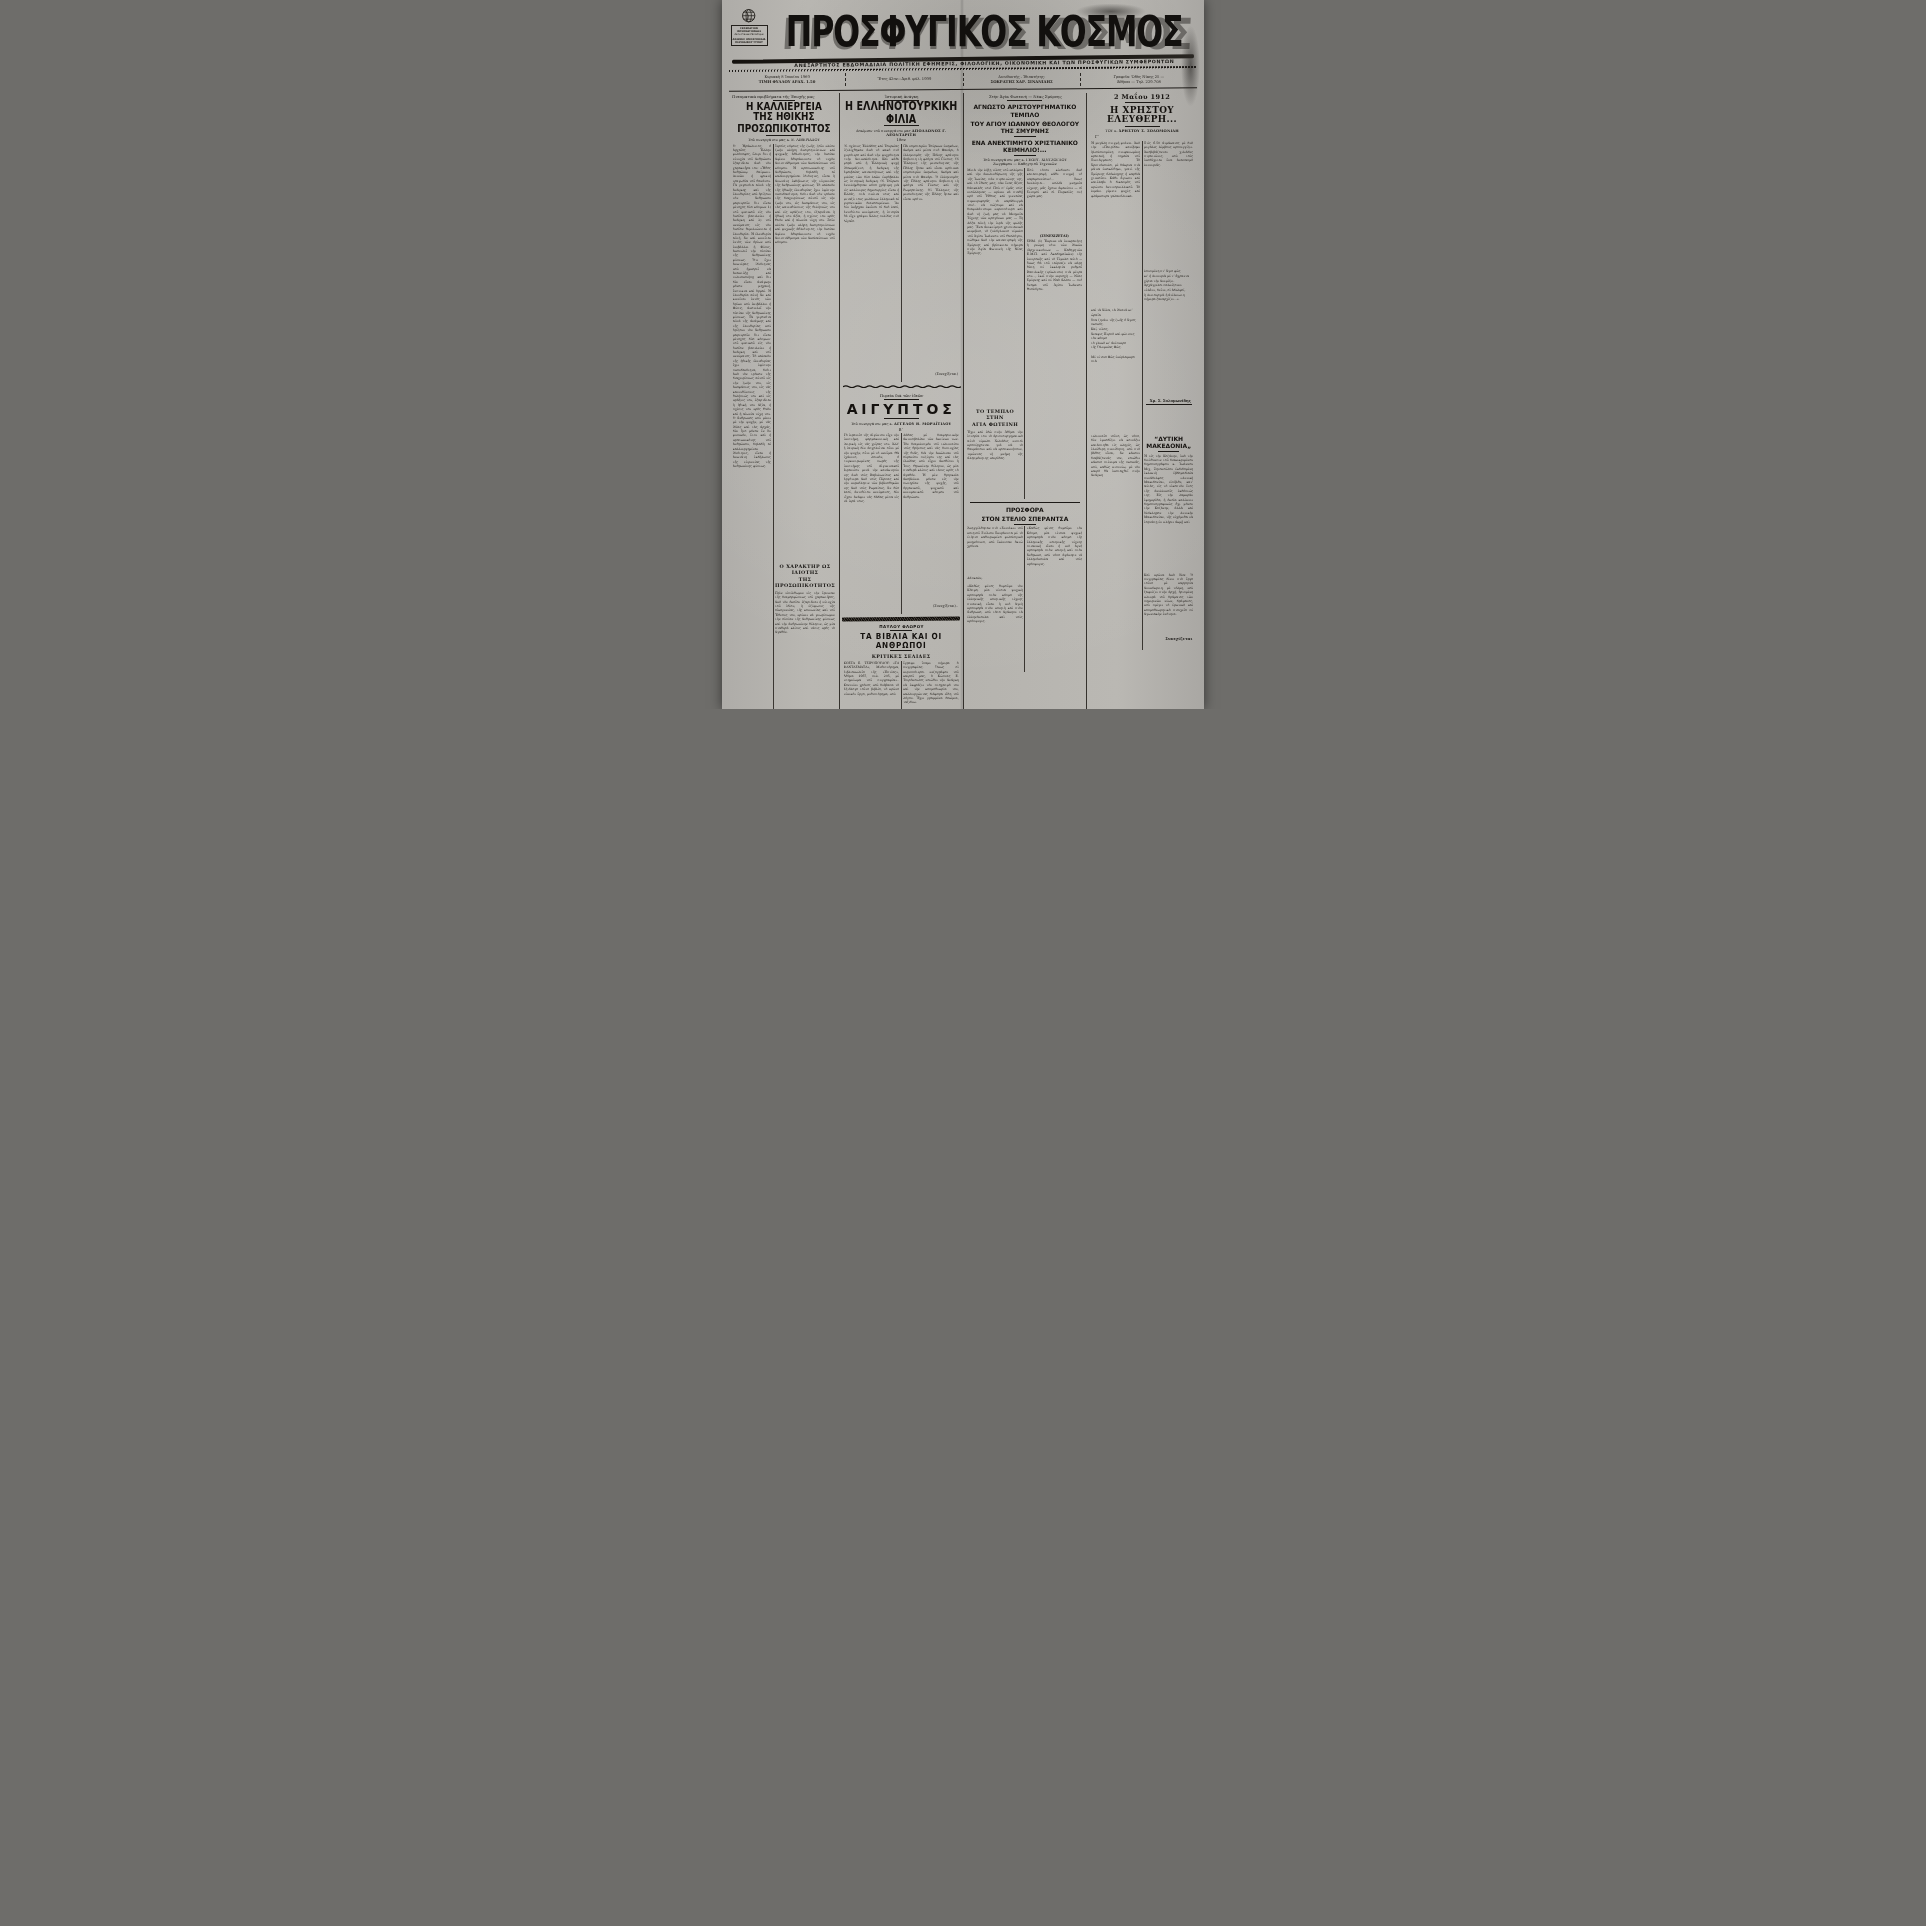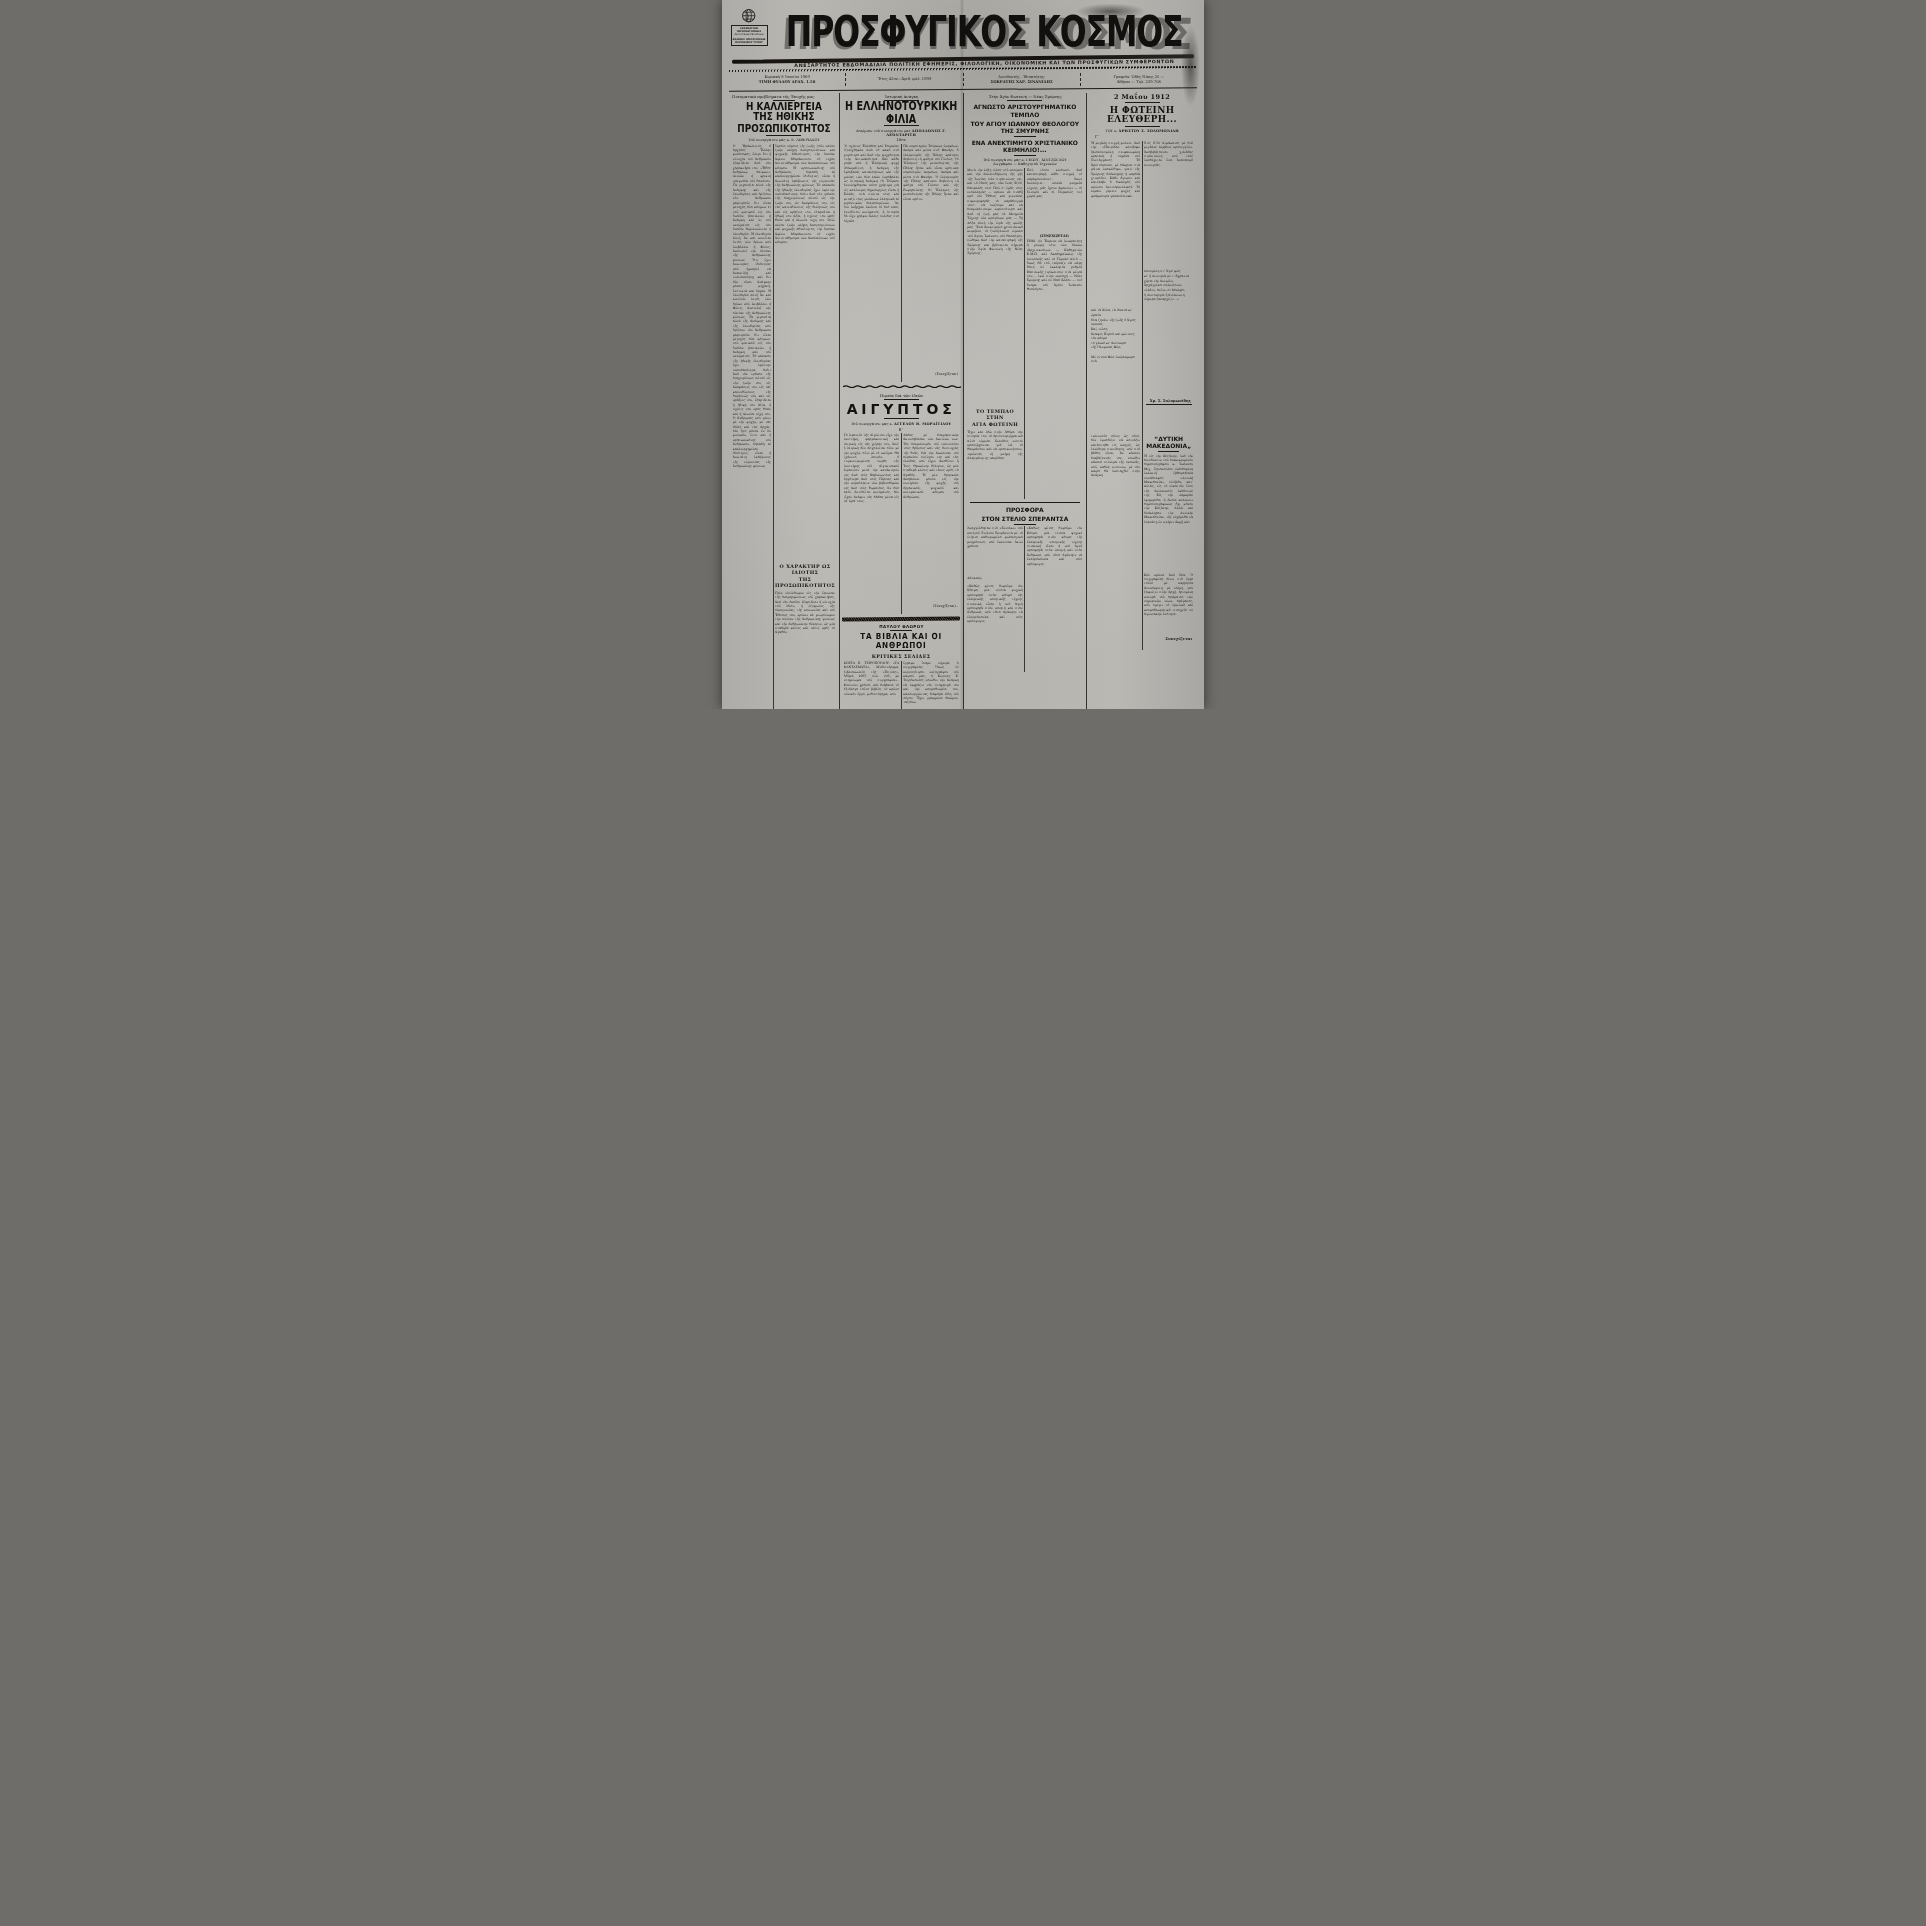--- a/index.html
+++ b/index.html
@@ -271,21 +271,21 @@
         </div>
         <div class="subcol">
           <div class="btxt" style="height:144px">«Καθὼς φέτος θυμοῦμε τὸν Κόσμο, μία τέτοια ψυχικὴ προσφορὰ στὸν κόσμο τῆς ἑλληνικῆς ποιητικῆς τέχνης στιανικὴ εἶναι ἡ πιὸ ἁγνὴ προσφορὰ στὸν ποιητὴ καὶ στὸν ἄνθρωπο, ποὺ τόσο ἀγάπησε τὰ ἑλληνόπουλα καὶ τοὺς πρόσφυγες.</div>
         </div>
       </div>
     </div>
 
     <div class="col col4">
       <div class="headline h-serif" style="font-size:6.5px">2 Μαΐου 1912</div>
       <div class="rule-s"></div>
-      <div class="headline h-serif">Η ΦΩΤΕΙΝΗ ΕΛΕΥΘΕΡΗ...</div>
+      <div class="headline h-serif">Η ΧΡΗΣΤΟΥ ΕΛΕΥΘΕΡΗ...</div>
       <div class="rule-s"></div>
       <div class="byline">
         <span>ΤΟΥ κ.</span>
         <b>ΧΡΗΣΤΟΥ Σ. ΣΟΛΟΜΩΝΙΔΗ</b>
       </div>
       <div class="part" style="text-align:left;margin-left:5.4px">Γ´</div>
       <div class="bodyrow" style="height:293px">
         <div class="subcol">
           <div class="btxt" style="height:166px">Ἡ μεγάλη στιγμὴ φτάνει. Ἀπὸ τὴν «Πατρίδα» κατέβηκε ἡλιολουσμένη στεφανωμένη κραταιή, ἡ σημαία τοῦ Συντάγματος. Τὸ Χριστόπουλο, μὲ δάκρυα στὰ μάτια ὑποκλίθηκε, γιατὶ τῆς Σμύρνης ὁλόκληρης ἡ καρδιὰ χτυποῦσε. Κάθε ἅγιωσε καὶ κατέλαβε ὁ δικασμὸς τοῦ πρώτου ἀντιτορπιλλικοῦ. Τὸ λιμάνι γέμισε ψυχὲς καὶ φλάμπουρα γαλανόλευκα.</div>
           <div class="poem" style="height:119px;overflow:hidden">καὶ τὰ ἄϋλα, τὰ ἰδεατὰ κι’ ὡραῖα

